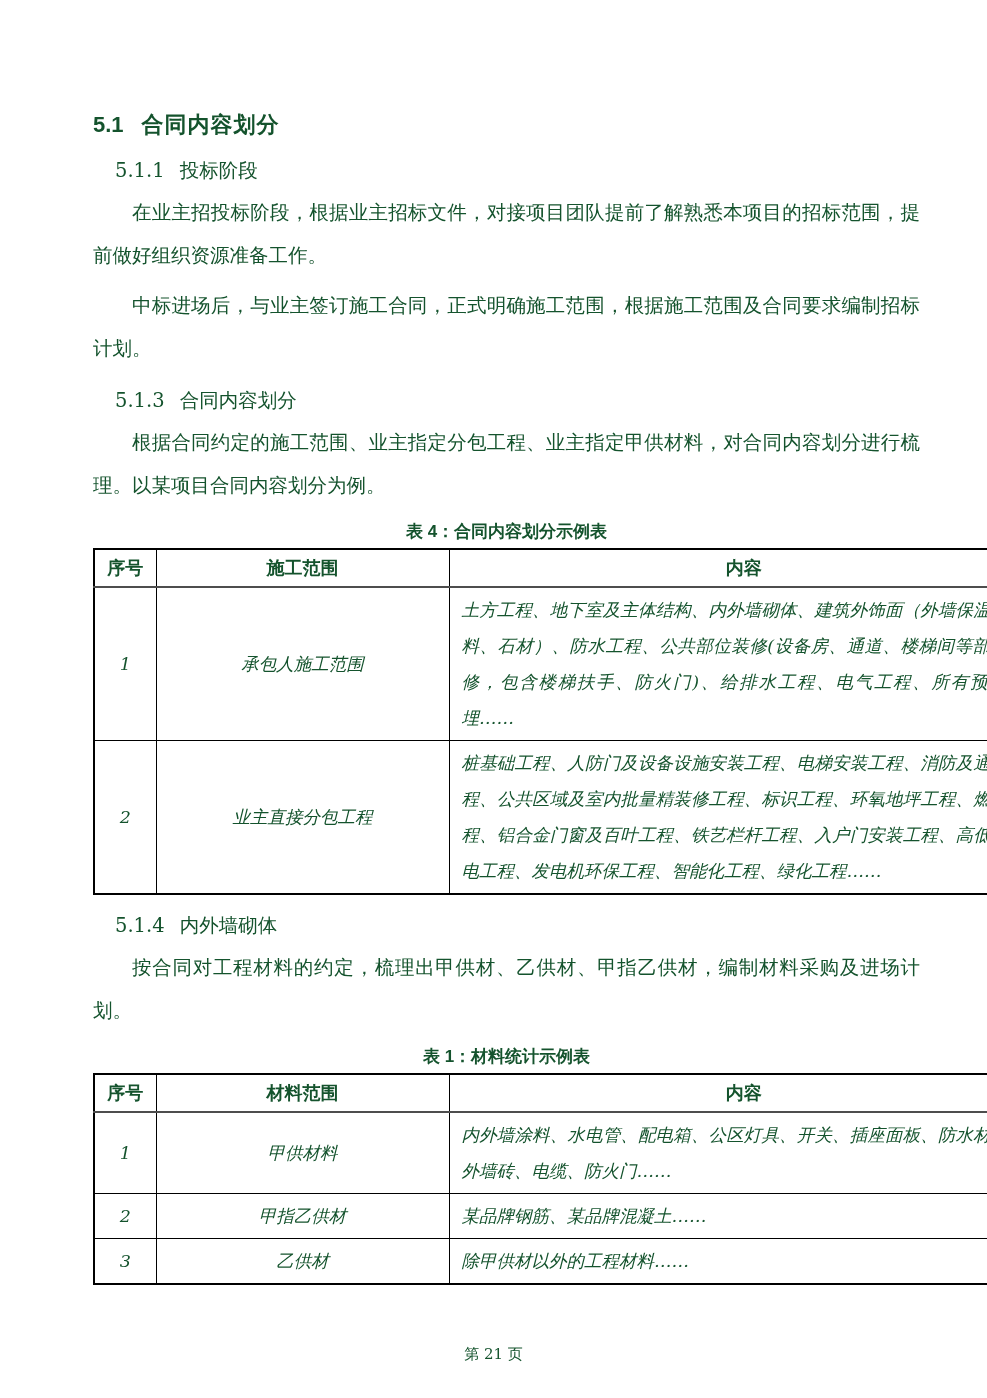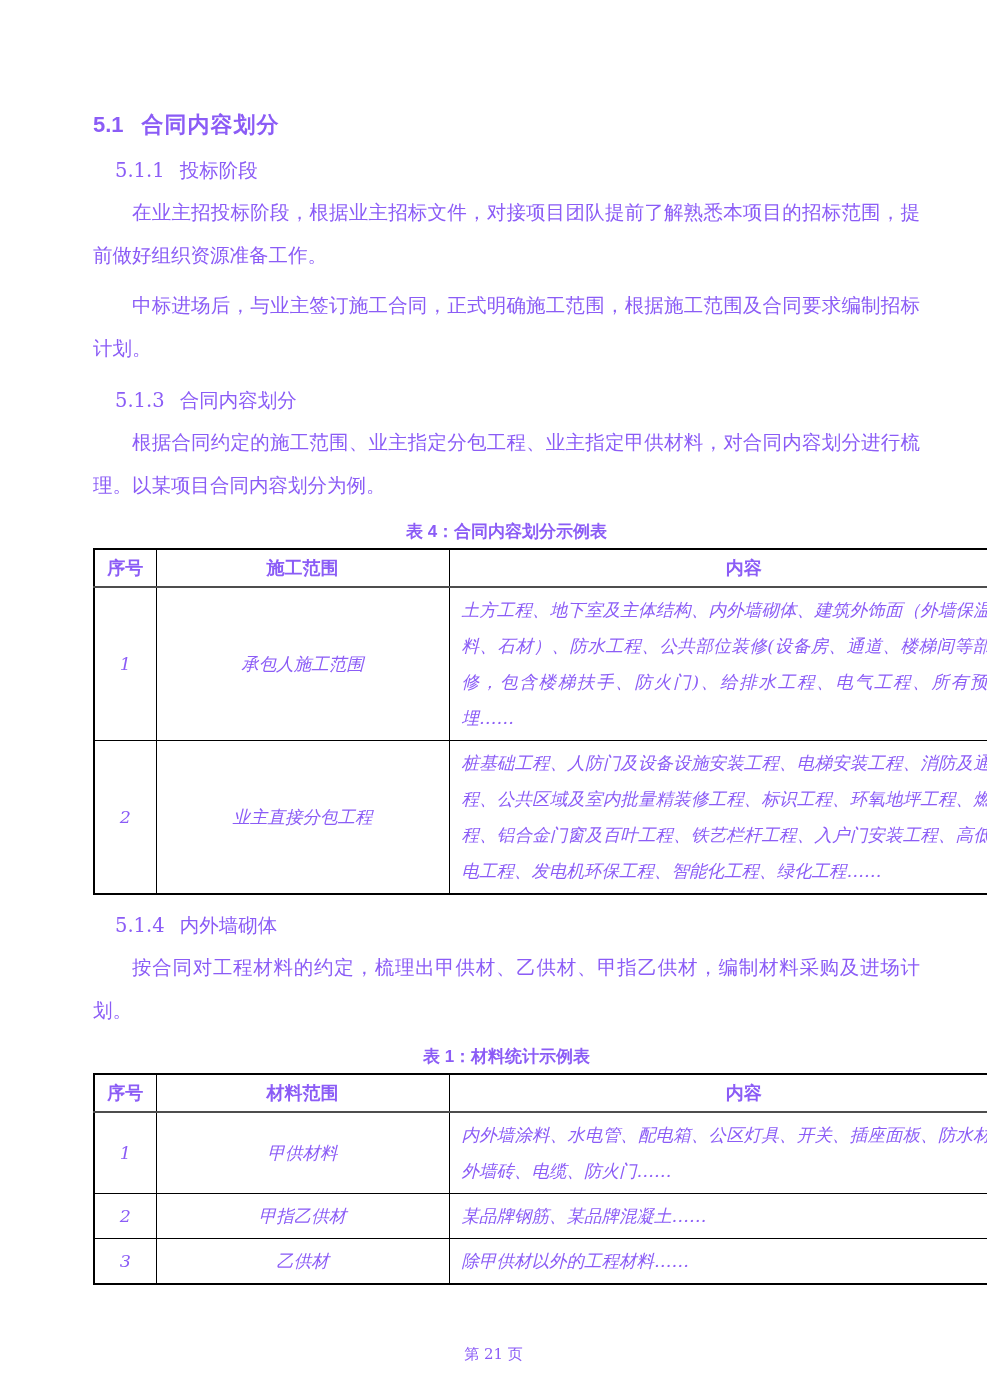--- a/index.html
+++ b/index.html
@@ -7,21 +7,21 @@
     padding: 0;
     background: #ffffff;
   }
   .page {
     position: relative;
     width: 987px;
     height: 1398px;
     background: #ffffff;
     box-sizing: border-box;
     padding: 110px 67px 0 93px;
-    color: #8b5cf6;
+    color: #14532d;
     font-family: "DejaVu Serif", "Liberation Serif", serif;
     overflow: hidden;
   }
   .doc-title {
     margin: 0;
     font-family: "Liberation Sans", "DejaVu Sans", sans-serif;
     font-weight: bold;
     font-size: 22px;
     line-height: 30px;
     letter-spacing: 1px;

